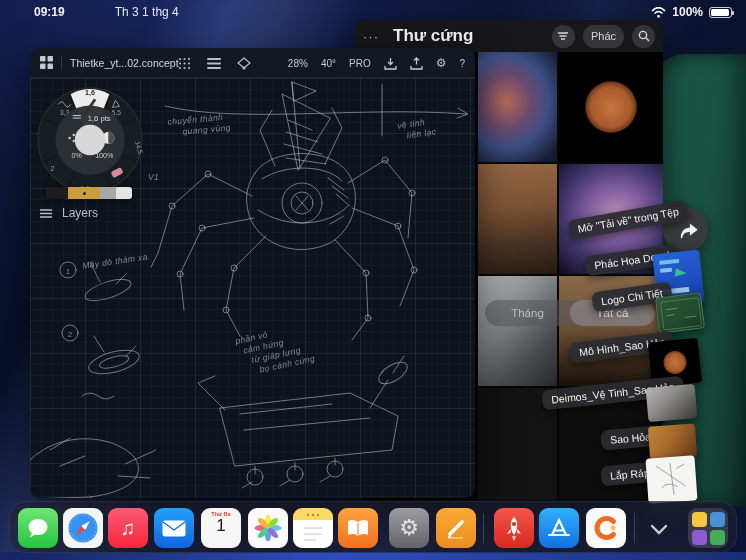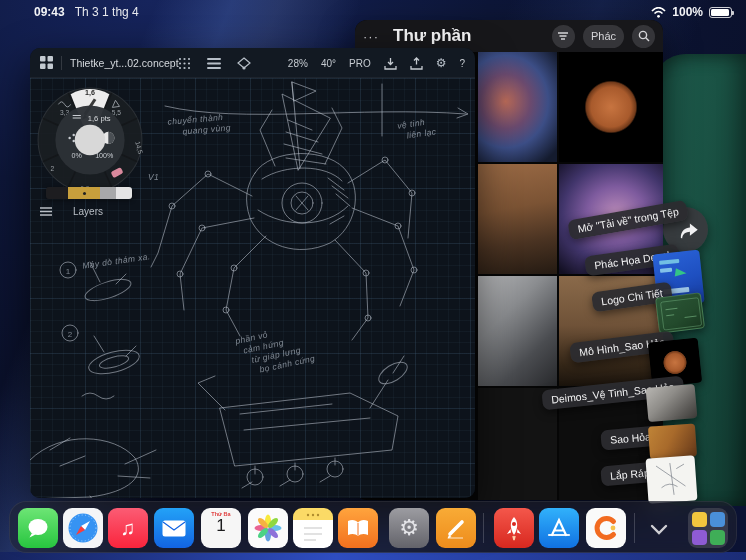--- a/index.html
+++ b/index.html
@@ -22,21 +22,21 @@
     box-shadow: inset 6px 2px 16px rgba(0,0,0,.28), inset -14px 0 20px rgba(0,0,0,.35); }
   .bottom-glow { position:absolute; left:0; bottom:0; width:746px; height:8px; z-index:2;
     background:linear-gradient(90deg,#16245f, #2f4ec2 45%, #1b2c76); }
 
   
   .statusbar { position:absolute; top:0; left:0; width:746px; height:24px; z-index:9;
     display:flex; align-items:center; justify-content:space-between; padding:0 14px 0 34px;
     font-size:12px; font-weight:bold; color:#f3f4f6; }
   .sb-left { display:flex; gap:10px; align-items:center; }
   .sb-right { display:flex; gap:6px; align-items:center; }
-  .sb-date { font-weight:normal; opacity:.95; }
+  .sb-date { font-weight:normal; opacity:.95;margin-left:40px; }
   .batt { width:23px; height:11px; border:1px solid rgba(255,255,255,.8); border-radius:3px; position:relative; }
   .batt::before { content:""; position:absolute; left:1px; top:1px; bottom:1px; width:18px; background:#fff; border-radius:1.5px; }
   .batt::after { content:""; position:absolute; right:-3px; top:3px; width:2px; height:4px; background:rgba(255,255,255,.8); border-radius:0 1px 1px 0; }
 
   
   .photos { position:absolute; left:355px; top:20px; width:308px; height:480px; z-index:2;
     background:#060606; border-radius:12px; overflow:hidden; box-shadow:0 14px 34px rgba(0,0,0,.6); }
   .ph-header { position:absolute; left:0; top:0; right:0; height:32px; background:rgba(24,24,27,.97);
     display:flex; align-items:center; padding:0 8px; gap:8px; }
   .ph-more { color:#cfcfd2; font-size:13px; letter-spacing:1px; cursor:default; }
@@ -73,22 +73,22 @@
   .sketch { position:absolute; left:0; top:0; }
   .sketch path, .sketch line, .sketch circle, .sketch ellipse, .sketch polyline {
     stroke:#c3cbd5; stroke-opacity:.55; fill:none; stroke-width:1; stroke-linecap:round; }
   .ann { position:absolute; font-size:8.5px; font-style:italic; color:rgba(195,205,217,.62);
     line-height:1.3; white-space:nowrap; letter-spacing:.4px; }
   .wheel { position:absolute; left:4px; top:36px; width:112px; height:112px; z-index:5; }
   .cstrip { position:absolute; left:16px; top:139px; width:86px; height:12px; display:flex; z-index:5;
     border-radius:3px; overflow:hidden; box-shadow:0 1px 4px rgba(0,0,0,.5); }
   .cs { height:100%; position:relative; }
   .cs .dot { position:absolute; left:50%; top:50%; width:3px; height:3px; margin:-1.5px; border-radius:50%; background:#222; }
-  .layers { position:absolute; left:4px; top:155px; display:flex; align-items:center; gap:21px; z-index:5;
-    color:#b9bec5; font-size:10px; padding:3px 6px; }
+  .layers { position:absolute; left:4px; top:155px; display:flex; align-items:center; gap:10px; z-index:5;
+    color:#b9bec5; font-size:12px; padding:3px 6px; }
 
   
   .tag { position:absolute; z-index:6; background:rgba(44,44,48,.94); color:#f3f3f4; font-size:10.5px;
     padding:4px 9px; border-radius:7px; white-space:nowrap; box-shadow:0 3px 9px rgba(0,0,0,.5); }
   .thumb { position:absolute; z-index:6; border-radius:4px; box-shadow:0 3px 10px rgba(0,0,0,.55); overflow:hidden; }
   .sharebtn { position:absolute; left:663px; top:207px; width:45px; height:45px; border-radius:50%; z-index:6;
     background:rgba(58,58,62,.92); display:flex; align-items:center; justify-content:center;
     box-shadow:0 4px 12px rgba(0,0,0,.45); }
 
   
@@ -108,21 +108,21 @@
 </head>
 <body>
 
 <div class="beam"></div>
 <div class="beam2"></div>
 <div class="teal"></div>
 <div class="bottom-glow"></div>
 
 <div class="statusbar">
   <div class="sb-left">
-    <span>09:43</span>
+    <span>09:19</span>
     <span class="sb-date">Th 3 1 thg 4</span>
   </div>
   <div class="sb-right">
     <svg width="15" height="11" viewBox="0 0 15 11">
       <path d="M1,4 C5,-0.5 10,-0.5 14,4" stroke="#fff" stroke-width="1.6" fill="none"></path>
       <path d="M3.5,6.5 C6,4 9,4 11.5,6.5" stroke="#fff" stroke-width="1.6" fill="none"></path>
       <circle cx="7.5" cy="9.3" r="1.4" fill="#fff"></circle>
     </svg>
     <span>100%</span>
     <div class="batt"></div>
@@ -139,24 +139,28 @@
     background:linear-gradient(170deg, #9a6a45 0%, #7b5334 40%, #4a3322 70%, #241a12 100%);"></div>
   <div class="pt" style="left:204px; top:144px; width:104px; height:110px;
     background:radial-gradient(80% 70% at 55% 45%, #b98ab8 0%, #7e5b9e 35%, #41356b 65%, #120f22 100%);"></div>
   <div class="pt" style="left:123px; top:256px; width:79px; height:110px;
     background:linear-gradient(135deg, #b9babc 0%, #8a8c8f 35%, #4a4c50 70%, #27282b 100%);"></div>
   <div class="pt" style="left:204px; top:256px; width:104px; height:110px;
     background:linear-gradient(180deg, #8a6a4a 0%, #6f5238 45%, #352718 80%, #1a130c 100%);"></div>
   <div class="pt" style="left:123px; top:368px; width:79px; height:112px; background:#131313;"></div>
   <div class="pt" style="left:204px; top:368px; width:104px; height:112px; background:#0d0d0d;"></div>
 
+  <div class="pseg">
+    <div class="seg">Tháng</div>
+    <div class="seg active">Tất cả</div>
+  </div>
 
   <div class="ph-header">
     <span class="ph-more">···</span>
-    <span class="ph-title">Thư phần</span>
+    <span class="ph-title">Thư cứng</span>
     <span class="ph-sp"></span>
     <span class="ph-btn round">
       <svg width="12" height="10" viewBox="0 0 12 10">
         <line x1="1" y1="2" x2="11" y2="2" stroke="#d6d6d9" stroke-width="1.4"></line>
         <line x1="2.5" y1="5" x2="9.5" y2="5" stroke="#d6d6d9" stroke-width="1.4"></line>
         <line x1="4" y1="8" x2="8" y2="8" stroke="#d6d6d9" stroke-width="1.4"></line>
       </svg>
     </span>
     <span class="ph-btn">Phác</span>
     <span class="ph-btn round">

